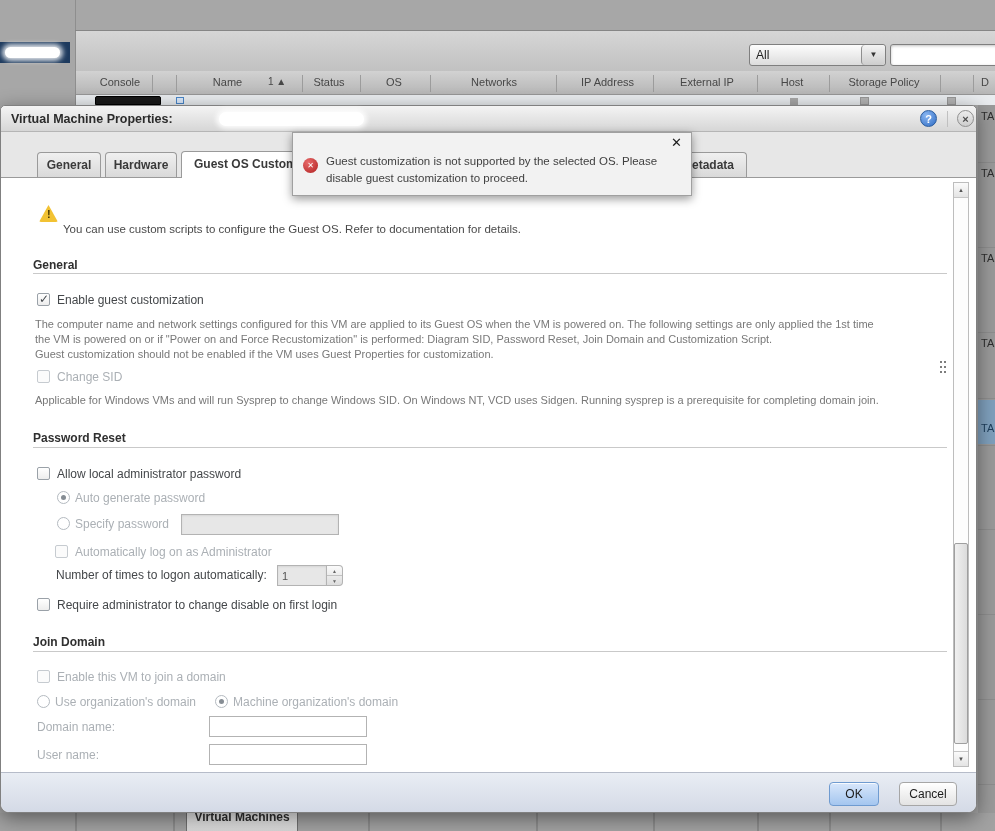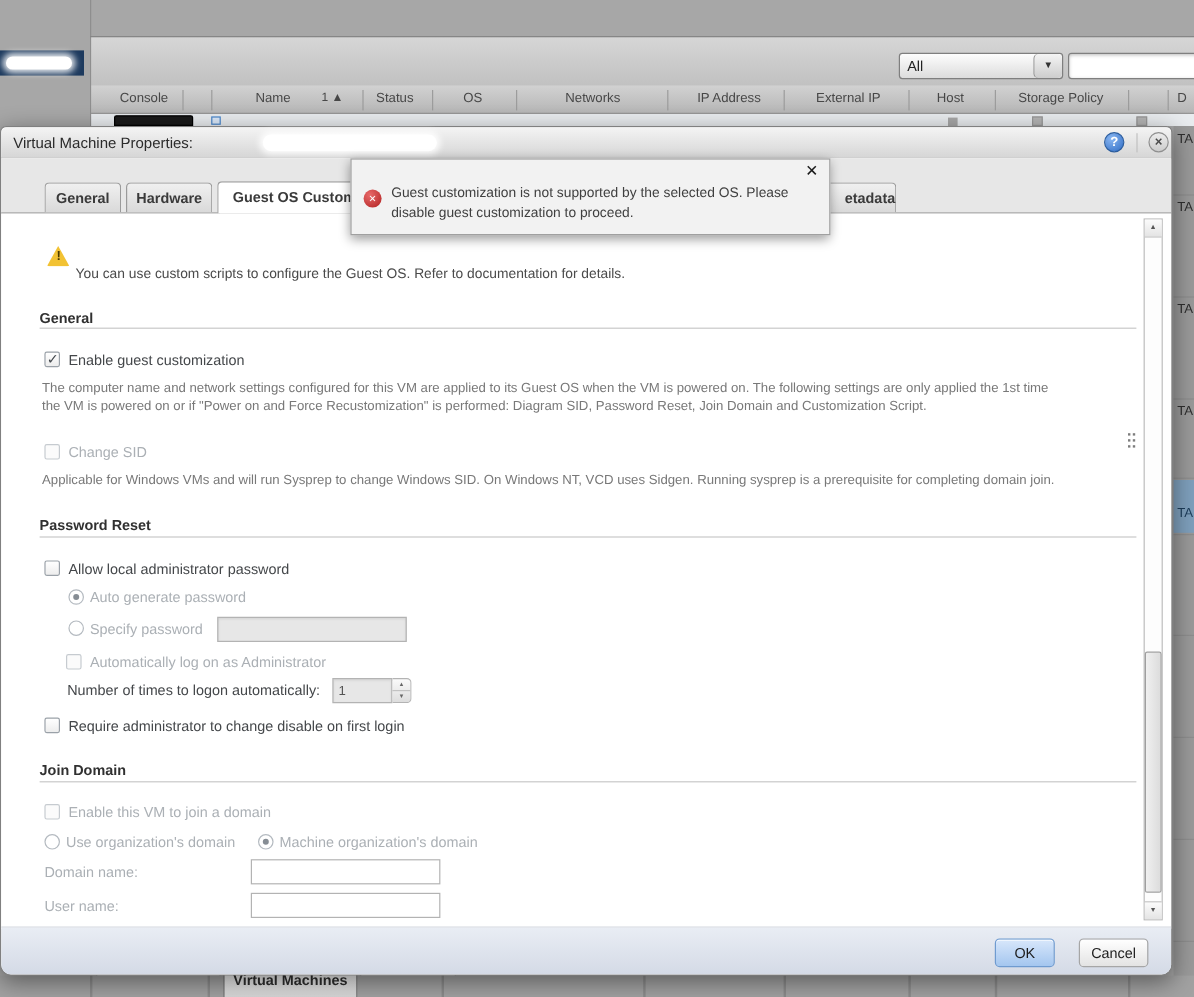--- a/index.html
+++ b/index.html
@@ -47,21 +47,21 @@
   .rsep{position:absolute;left:0;width:17px;height:1px;background:#8e8e8e}
   .bluerow{position:absolute;left:0;top:295px;width:17px;height:44px;background:#7fa0bd}
   .bottomstrip{left:0;top:813px;width:995px;height:18px;background:#a2a2a2}
   .bsep{position:absolute;top:0;width:2px;height:18px;background:#8c8c8c}
 
   
   .dialog{left:0;top:105px;width:977px;height:708px;border:1px solid #808080;
           border-radius:5px 5px 9px 9px;box-shadow:0 5px 20px rgba(0,0,0,.45);background:#fff;z-index:10}
   .titlebar{position:absolute;left:0;top:0;width:100%;height:26px;
           background:linear-gradient(#f4f4f4,#d6d6d6);border-bottom:1px solid #b5b5b5;border-radius:5px 5px 0 0}
-  .title{position:absolute;left:10px;top:6px;font-size:12.5px;font-weight:normal;color:#2b2b2b}
+  .title{position:absolute;left:10px;top:6px;font-size:12.5px;font-weight:bold;color:#2b2b2b}
   .circbtn{position:absolute;top:4px;width:17px;height:17px;border-radius:50%;text-align:center;
           font-size:11px;font-weight:bold;line-height:17px}
   .helpbtn{left:919px;background:radial-gradient(circle at 35% 30%,#8ab7f2,#2f6cc4);border:1px solid #2b5d9e;color:#fff}
   .tbsep{position:absolute;left:946px;top:5px;width:1px;height:16px;background:#c0c0c0}
   .closebtn{left:956px;background:linear-gradient(#ececec,#cdcdcd);border:1px solid #8f8f8f;color:#4a4a4a}
   .tabband{position:absolute;left:0;top:26px;width:100%;height:46px;background:#e7e7e7;border-bottom:1px solid #9a9a9a}
   .dtab{position:absolute;bottom:0;height:25px;line-height:24px;text-align:center;font-size:12px;font-weight:bold;
         color:#3a3a3a;background:linear-gradient(#f0f0f0,#d9d9d9);border:1px solid #9a9a9a;border-bottom:none;
         border-radius:4px 4px 0 0}
   .dtab.active{height:27px;bottom:-1px;background:#fff;z-index:4}
@@ -218,36 +218,37 @@
     <span class="abs redact" style="left:218px;top:6px;width:145px;height:14px"></span>
     <span class="circbtn helpbtn">?</span>
     <span class="tbsep"></span>
     <span class="circbtn closebtn">×</span>
   </div>
 
   <div class="tabband">
     <div class="dtab" style="left:36px;width:64px">General</div>
     <div class="dtab" style="left:104px;width:72px">Hardware</div>
     <div class="dtab active" style="left:180px;width:150px;text-align:left;padding-left:12px">Guest OS Customiza</div>
-    <div class="dtab" style="left:640px;width:106px;text-align:right;">etadata</div>
+    <div class="dtab" style="left:640px;width:106px;text-align:right;padding-right:12px">etadata</div>
   </div>
 
   <div class="content">
 
     <span class="warn-tri"></span>
     <span class="wline" style="left:62px;top:45px">You can use custom scripts to configure the Guest OS. Refer to documentation for details.</span>
 
     <span class="sect" style="left:32px;top:80px">General</span>
     <span class="hr" style="top:95px"></span>
 
     <span class="cb checked" style="left:36px;top:115px"></span>
     <span class="lbl" style="left:56px;top:115px">Enable guest customization</span>
 
     <span class="desc" style="left:34px;top:140px">The computer name and network settings configured for this VM are applied to its Guest OS when the VM is powered on. The following settings are only applied the 1st time</span>
     <span class="desc" style="left:34px;top:155px">the VM is powered on or if "Power on and Force Recustomization" is performed: Diagram SID, Password Reset, Join Domain and Customization Script.</span>
+    <span class="desc" style="left:34px;top:170px">Guest customization should not be enabled if the VM uses Guest Properties for customization.</span>
 
     <span class="cb dis" style="left:36px;top:192px"></span>
     <span class="lbl dis" style="left:56px;top:192px">Change SID</span>
     <span class="desc" style="left:34px;top:216px">Applicable for Windows VMs and will run Sysprep to change Windows SID. On Windows NT, VCD uses Sidgen. Running sysprep is a prerequisite for completing domain join.</span>
 
     <span class="sect" style="left:32px;top:253px">Password Reset</span>
     <span class="hr" style="top:269px"></span>
 
     <span class="cb" style="left:36px;top:289px"></span>
     <span class="lbl" style="left:56px;top:289px">Allow local administrator password</span>

